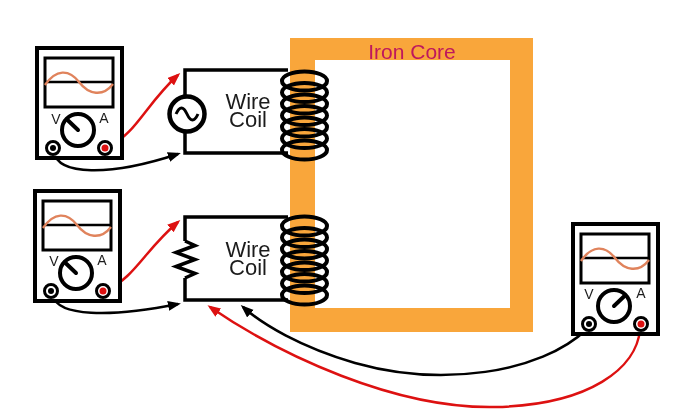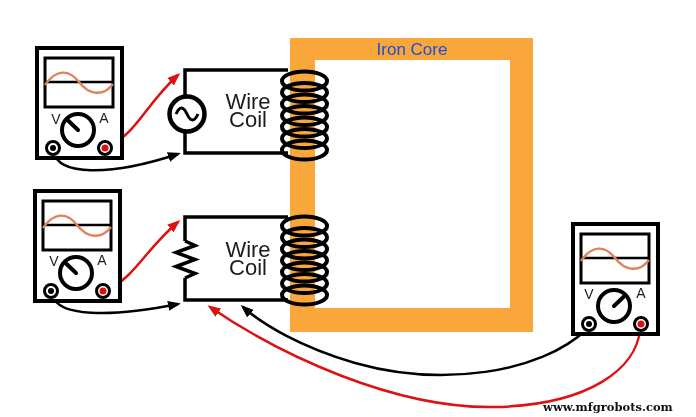--- a/index.html
+++ b/index.html
@@ -2,21 +2,21 @@
 <html><head>
 <meta charset="utf-8">
 <style>
   html,body{margin:0;padding:0;background:#ffffff;}
   .stage{
     position:relative;width:696px;height:417px;background:#ffffff;overflow:hidden;
     font-family:"Liberation Sans", sans-serif;
   }
   .art{position:absolute;left:0;top:0;}
   .lbl{position:absolute;color:#1c1c1c;}
-  .core-label{width:160px;text-align:center;font-size:17px;color:#1d4ed8;}
+  .core-label{width:160px;text-align:center;font-size:21px;color:#be185d;}
   .coil-label{width:100px;text-align:center;font-size:22px;line-height:18px;white-space:pre-line;}
   .meter-lbl{width:18px;text-align:center;font-size:14px;line-height:14px;}
   .watermark{font-family:"DejaVu Serif", serif;font-weight:bold;font-size:11.5px;color:#111;}
 </style>
 </head>
 <body>
 
 <div class="stage">
 
   <svg class="art" width="696" height="417" viewBox="0 0 696 417">
@@ -111,14 +111,13 @@
 
   <span class="lbl meter-lbl" style="left:47px;top:112px;">V</span>
   <span class="lbl meter-lbl" style="left:95px;top:111px;">A</span>
 
   <span class="lbl meter-lbl" style="left:45px;top:254px;">V</span>
   <span class="lbl meter-lbl" style="left:93px;top:253px;">A</span>
 
   <span class="lbl meter-lbl" style="left:580px;top:287px;">V</span>
   <span class="lbl meter-lbl" style="left:632px;top:286px;">A</span>
 
-  <span class="lbl watermark" style="left:543px;top:400px;">www.mfgrobots.com</span>
 </div>
 
 </body></html>

